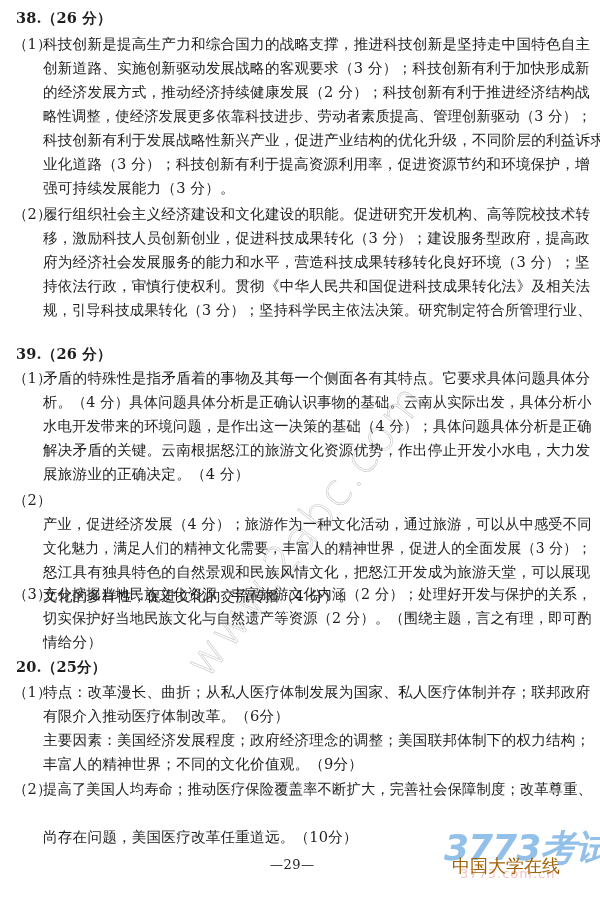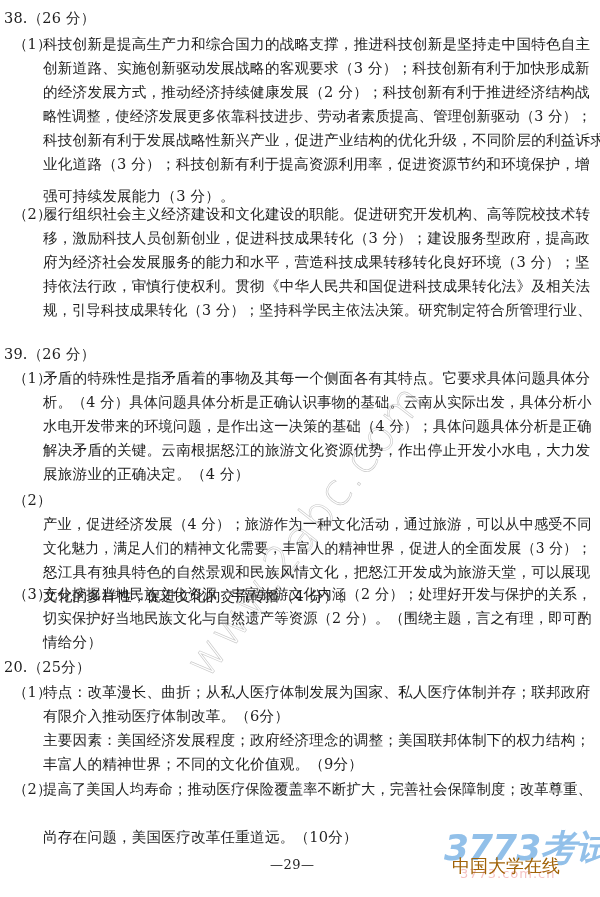--- a/index.html
+++ b/index.html
@@ -24,22 +24,23 @@
     }
     .line {
       position: absolute;
       white-space: nowrap;
       font-size: 14.6px;
       line-height: 24px;
       letter-spacing: 0.2px;
       transform-origin: left top;
     }
     .qhead {
-      left: 4px;
+      left: 16px;
       font-size: 14.5px;
+      font-weight: bold;
     }
     .marker {
       position: absolute;
       left: 13px;
       font-size: 14.6px;
       line-height: 24px;
       white-space: nowrap;
     }
     .body-line {
       left: 43px;
@@ -118,21 +119,21 @@
 
   <div class="line qhead" style="top:6px">38.（26 分）</div>
 
   <div class="marker" style="top:32px">（1）</div>
   <div class="line body-line" style="top:32px">科技创新是提高生产力和综合国力的战略支撑，推进科技创新是坚持走中国特色自主</div>
   <div class="line body-line" style="top:56px">创新道路、实施创新驱动发展战略的客观要求（3 分）；科技创新有利于加快形成新</div>
   <div class="line body-line" style="top:80px">的经济发展方式，推动经济持续健康发展（2 分）；科技创新有利于推进经济结构战</div>
   <div class="line body-line" style="top: 104px; transform: scaleX(0.9769);">略性调整，使经济发展更多依靠科技进步、劳动者素质提高、管理创新驱动（3 分）；</div>
   <div class="line body-line" style="top:128px">科技创新有利于发展战略性新兴产业，促进产业结构的优化升级，不同阶层的利益诉求</div>
   <div class="line body-line" style="top:152px">业化道路（3 分）；科技创新有利于提高资源利用率，促进资源节约和环境保护，增</div>
-  <div class="line body-line" style="top:184px">强可持续发展能力（3 分）。</div>
+  <div class="line body-line" style="top:176px">强可持续发展能力（3 分）。</div>
 
   <div class="marker" style="top:202px">（2）</div>
   <div class="line body-line" style="top:202px">履行组织社会主义经济建设和文化建设的职能。促进研究开发机构、高等院校技术转</div>
   <div class="line body-line" style="top:226px">移，激励科技人员创新创业，促进科技成果转化（3 分）；建设服务型政府，提高政</div>
   <div class="line body-line" style="top:250px">府为经济社会发展服务的能力和水平，营造科技成果转移转化良好环境（3 分）；坚</div>
   <div class="line body-line" style="top:274px">持依法行政，审慎行使权利。贯彻《中华人民共和国促进科技成果转化法》及相关法</div>
   <div class="line body-line" style="top: 298px; transform: scaleX(0.9769);">规，引导科技成果转化（3 分）；坚持科学民主依法决策。研究制定符合所管理行业、</div>
 
   <div class="line qhead" style="top:342px">39.（26 分）</div>
 

